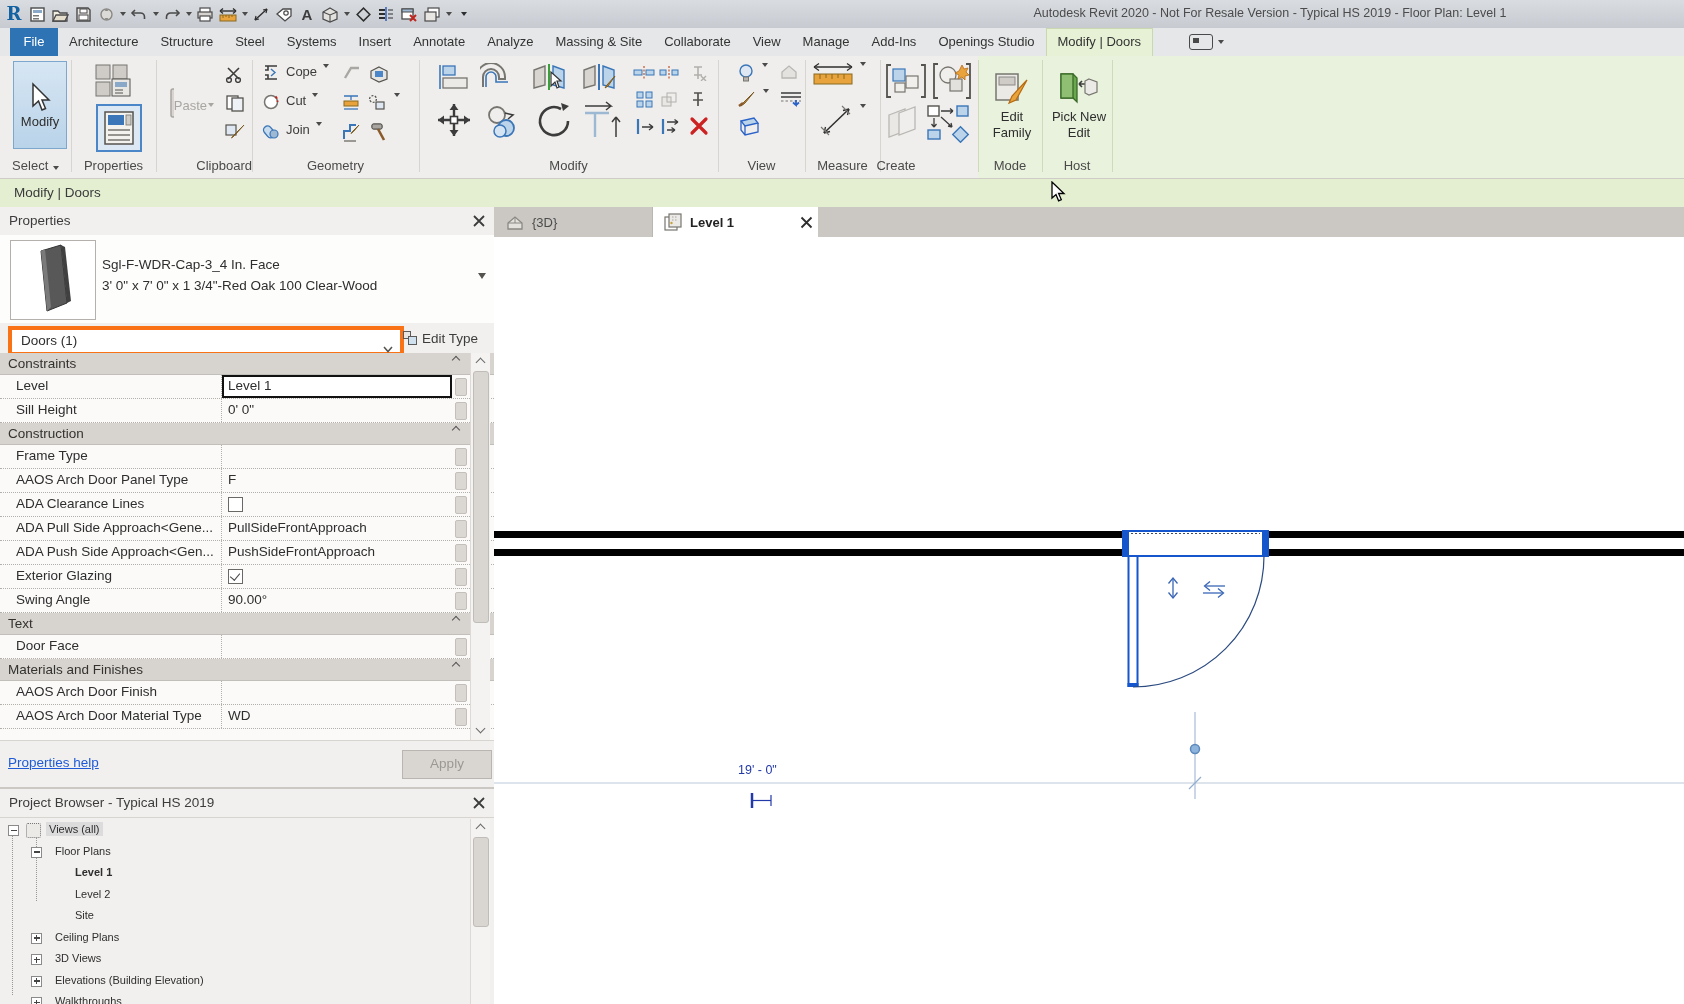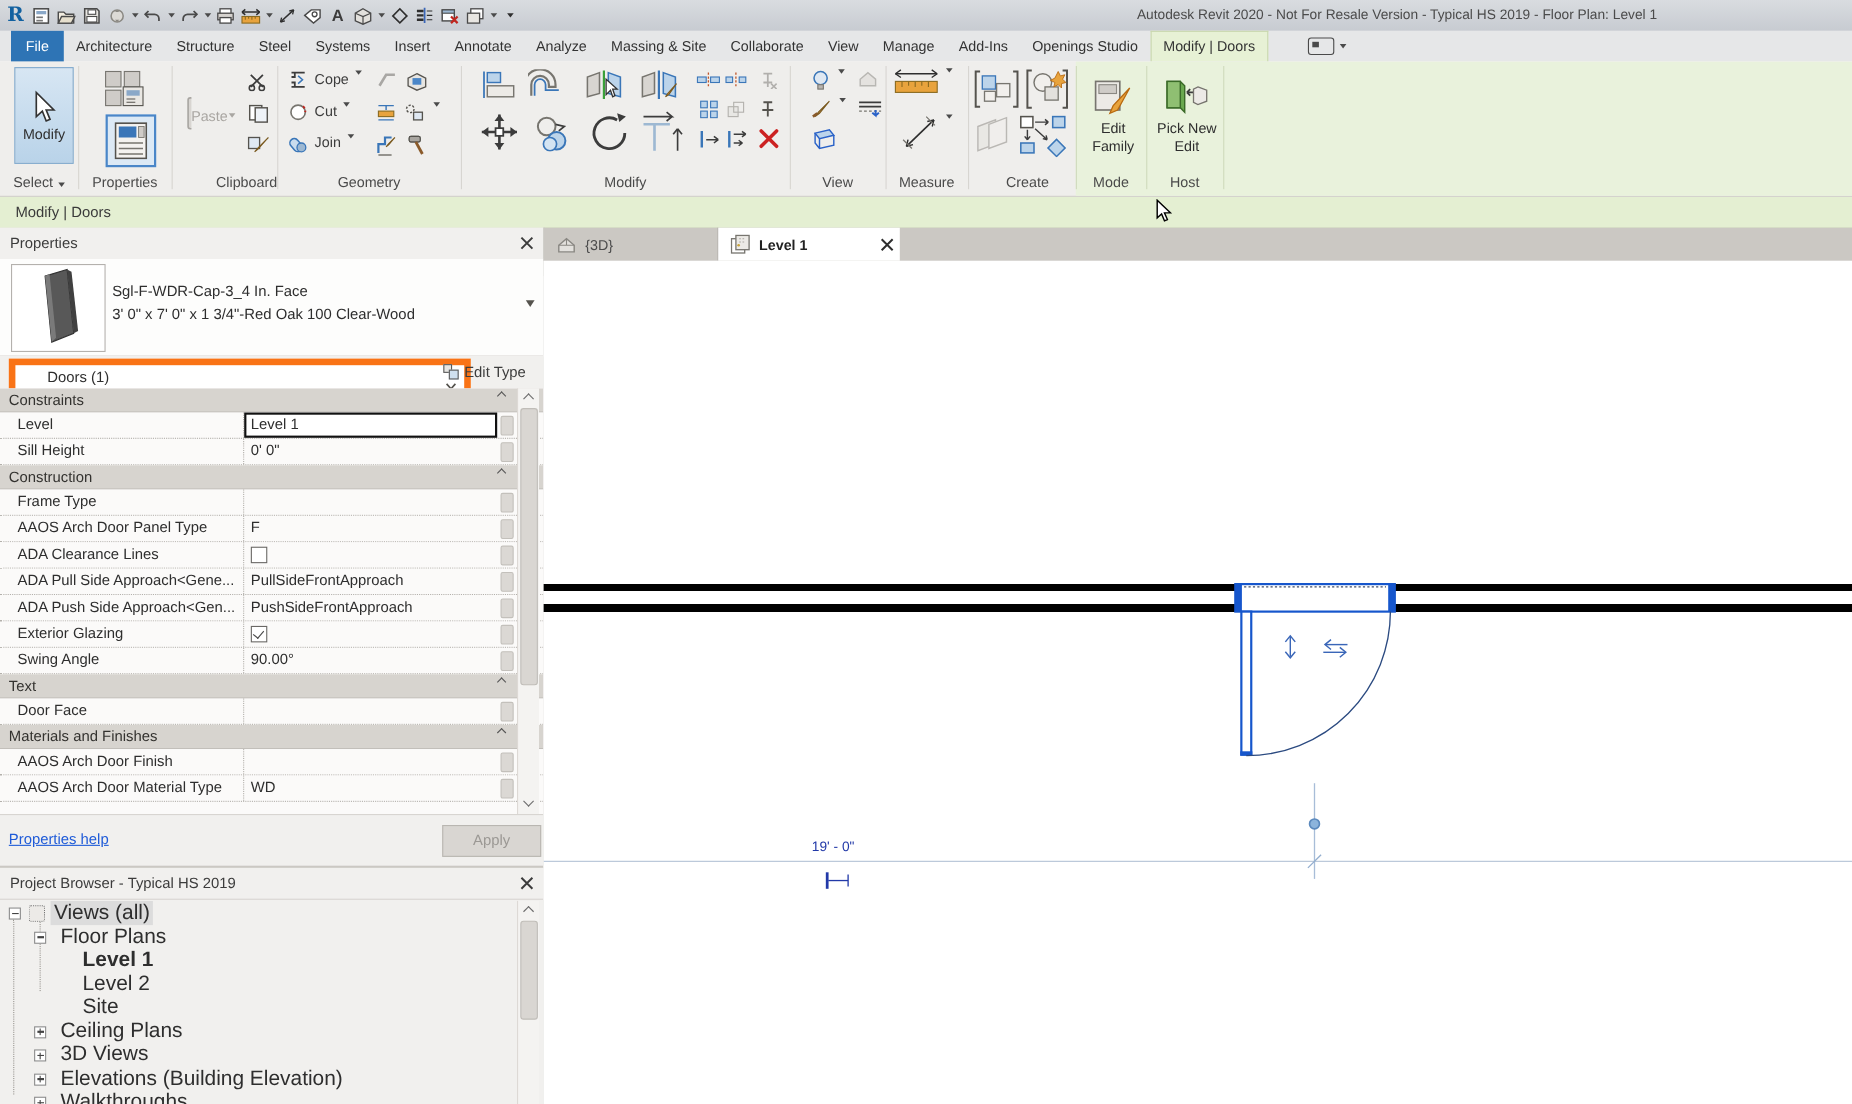--- a/index.html
+++ b/index.html
@@ -53,21 +53,21 @@
   
   #typesel{position:absolute;left:0;top:28px;width:494px;height:88px;background:#fdfdfc;
            border-bottom:1px solid #cfccc8;}
   #thumb{position:absolute;left:10px;top:5px;width:84px;height:78px;background:#fff;border:1px solid #b4b1ad;}
   .tname{position:absolute;left:102px;top:22px;font-size:13.5px;color:#2e2e2e;white-space:nowrap;}
   .tdesc{position:absolute;left:102px;top:43px;font-size:13.5px;color:#2e2e2e;white-space:nowrap;}
   .selchev{position:absolute;right:8px;top:38px;}
   
   #comborow{position:absolute;left:0;top:116px;width:494px;height:30px;background:#f1f0ee;}
   #doorscombo{position:absolute;left:8px;top:3px;width:388px;height:22px;background:#fff;
-              border:6px solid #f97316;line-height:22px;padding-left:20px;}
+              border:4px solid #f97316;line-height:22px;}
   #doorscombo .cv{margin-left:9px;font-size:13.5px;color:#2e2e2e;}
   #doorscombo .cchev{position:absolute;right:7px;top:8px;}
   #edittype{position:absolute;left:403px;top:3px;height:24px;display:flex;align-items:center;gap:5px;
             font-size:13.5px;color:#3c3c3c;}
   .etico{width:14px;height:14px;position:relative;}
   .etico i{position:absolute;border:1.2px solid #5a5a5a;background:#e8e6e3;}
   
   #pgrid{position:absolute;left:0;top:146px;width:494px;height:387px;overflow:hidden;background:#fbfaf9;}
   .prow{position:relative;height:23px;border-bottom:1px dotted #b3b0ab;display:flex;background:#fbfaf9;}
   .phead{position:relative;height:21px;background:#d7d4cf;border-bottom:1px solid #c2bfba;
@@ -96,21 +96,21 @@
   .sarrow.dn:before{top:1px;transform:rotate(225deg);}
   .sthumb{position:absolute;left:2px;width:14px;background:#d9d6d2;border:1px solid #c0bdb8;border-radius:3px;}
   
   #pfooter{position:absolute;left:0;top:533px;width:494px;height:47px;background:#f1f0ee;
            border-top:1px solid #d8d5d1;}
   #helplink{position:absolute;left:8px;top:14px;color:#1f5bd8;text-decoration:underline;font-size:13.5px;}
   #applybtn{position:absolute;left:402px;top:9px;width:88px;height:27px;background:#d9d6d2;
             border:1px solid #b9b6b1;color:#9b9894;text-align:center;line-height:26px;font-size:13.5px;}
   
   #pbrowser{position:absolute;left:0;top:580px;width:494px;height:217px;background:#f1f0ee;border-top:2px solid #cbc8c3;}
-  .tree{position:absolute;left:0;top:30px;width:470px;height:186px;overflow:hidden;font-size:19px;}
+  .tree{position:absolute;left:0;top:30px;width:470px;height:186px;overflow:hidden;font-size:11px;}
   .trow{position:relative;height:21.5px;line-height:21.5px;white-space:nowrap;color:#2e2e2e;}
   .trow .lbl{padding:1px 3px;}
   .trow .lbl.sel{background:#dcdcdc;}
   .trow.bold .lbl{font-weight:bold;}
   .expbox{position:absolute;top:6px;width:9px;height:9px;background:#fff;border:1px solid #8a8a8a;}
   .expbox:before{content:"";position:absolute;left:1.5px;top:3.5px;width:6px;height:1.5px;background:#444;}
   .expbox.plus:after{content:"";position:absolute;left:3.5px;top:1.5px;width:1.5px;height:6px;background:#444;}
   .viewsicon{position:absolute;left:26px;top:4px;width:13px;height:13px;border:1.5px dotted #777;
              background:#eceae7;border-radius:2px;}
   .tguide{position:absolute;border-left:1px dotted #9a9792;}
@@ -595,21 +595,21 @@
       </span>
     <span class="ric" style="left:924px;top:46px;width:48px;height:42px;">
         <svg width="46" height="40">
           <rect x="3" y="3" width="11" height="10" fill="#fff" stroke="#55534e" stroke-width="1.4"></rect>
           <rect x="32" y="3" width="11" height="10" fill="#bcd4ea" stroke="#3a76b8" stroke-width="1.4"></rect>
           <rect x="3" y="27" width="12" height="9" fill="#bcd4ea" stroke="#3a76b8" stroke-width="1.4"></rect>
           <rect x="30" y="26" width="11" height="11" transform="rotate(45 35.5 31.5)" fill="#bcd4ea" stroke="#3a76b8" stroke-width="1.4"></rect>
           <path d="M16,8 h12 m0,0 l-3,-2.5 m3,2.5 l-3,2.5 M9,15 v9 m0,0 l-2.5,-3 m2.5,3 l2.5,-3 M16,14 L27,24 m0,0 l-1,-4 m1,4 l-4,-1" fill="none" stroke="#3c3c3c" stroke-width="1.3"></path>
         </svg>
       </span>
-    <div class="plabel" style="left:880px;width:108px;text-align:center;"><span>Create</span></div>
+    <div class="plabel" style="left:842px;width:108px;text-align:center;"><span>Create</span></div>
     <div class="pdiv" style="left:978px;background:#cfdabc;"></div>
 
     <div class="ric" style="left:986px;top:5px;width:52px;height:88px;flex-direction:column;gap:3px;">
       <svg width="36" height="36">
           <rect x="2" y="4" width="22" height="26" fill="#eceae6" stroke="#77756f" stroke-width="1.5"></rect>
           <rect x="5" y="7" width="16" height="8" fill="#cfccc8" stroke="#8a8883"></rect>
           <path d="M33,10 L18,26 l-3,7 7,-3 z" fill="#e8a33d" stroke="#b86a10" stroke-width="1.2"></path>
         </svg>
       <div class="btnlabel" style="width:52px;line-height:16px;">Edit Family</div>
     </div>

